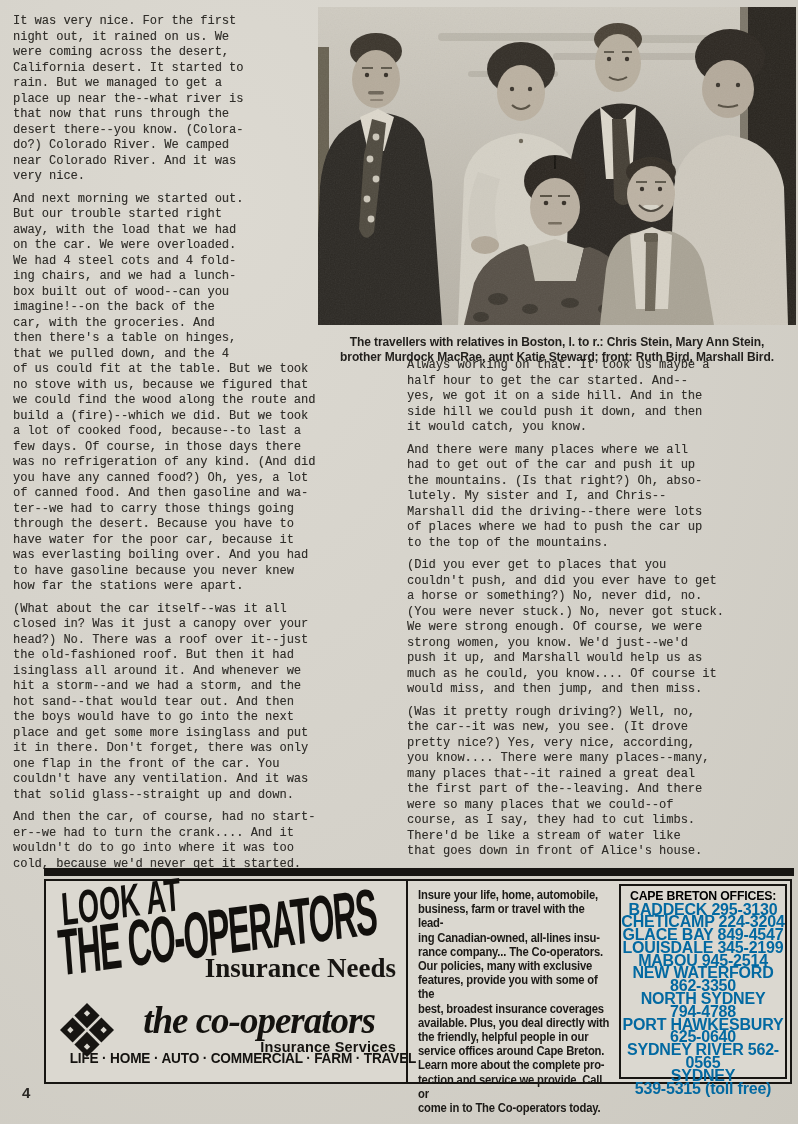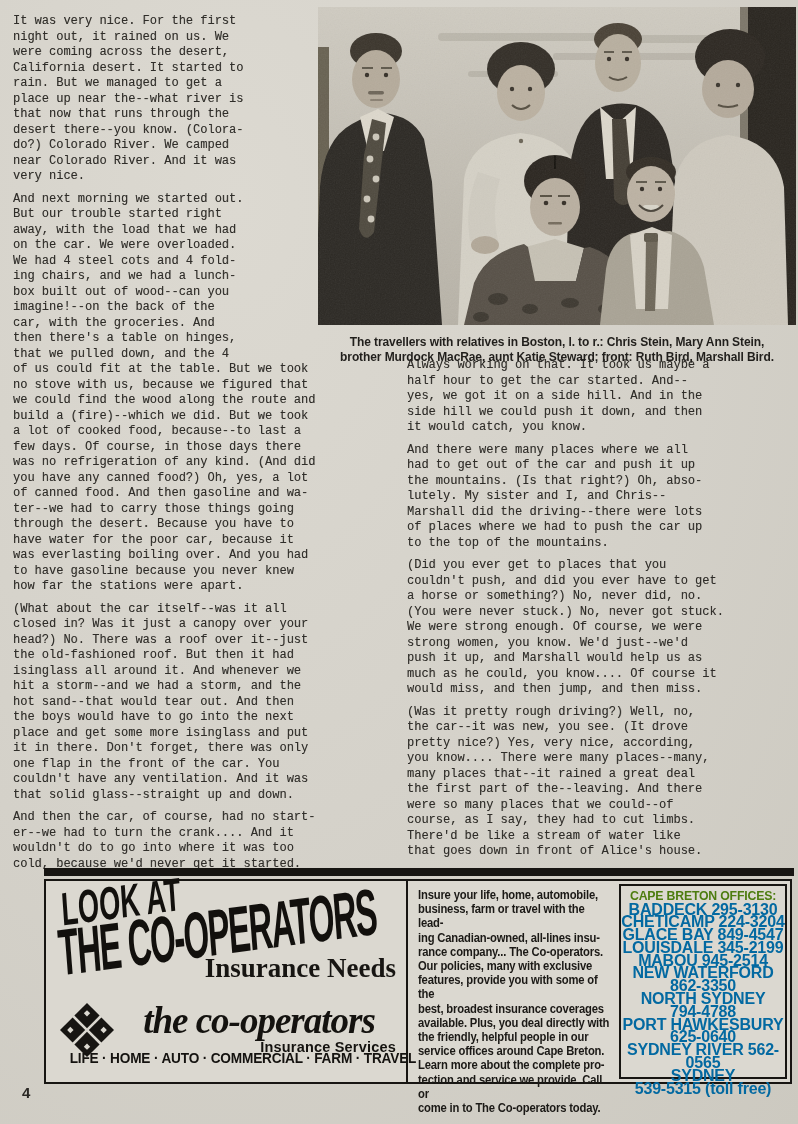--- a/index.html
+++ b/index.html
@@ -55,21 +55,21 @@
   .cats { position:absolute; bottom:15px; left:0; width:100%; text-align:center; }
   .cats-inner { display:inline-block; transform:scaleX(0.88); transform-origin:center;
     font-weight:bold; font-size:15.5px; letter-spacing:-0.2px; color:#14120f; white-space:nowrap; }
 
   .ad-body-inner { transform:scaleX(0.9); transform-origin:left top; width:215px;
     font-weight:bold; font-size:12.5px; line-height:14.2px; letter-spacing:-0.2px;
     color:#1b1916; white-space:pre-line; }
 
   .offices-boxed { border:2px solid #171512; height:100%; box-sizing:border-box;
     text-align:center; padding-top:4px; }
-  .offices-title { font-weight:bold; font-size:12.3px; line-height:13.5px; color:#4d7c0f; letter-spacing:-0.2px; }
+  .offices-title { font-weight:bold; font-size:12.3px; line-height:13.5px; color:#000000; letter-spacing:-0.2px; }
   .offices-list { font-weight:bold; font-size:16px; line-height:12.8px; color:#0369a1;
     white-space:pre-line; letter-spacing:-0.2px; }
 
   .page-num { position:absolute; left:22px; top:1084px; font-size:15px; font-weight:600; color:#2a2824; }
 </style>
 </head>
 <body>
 
 <div class="page">
 

